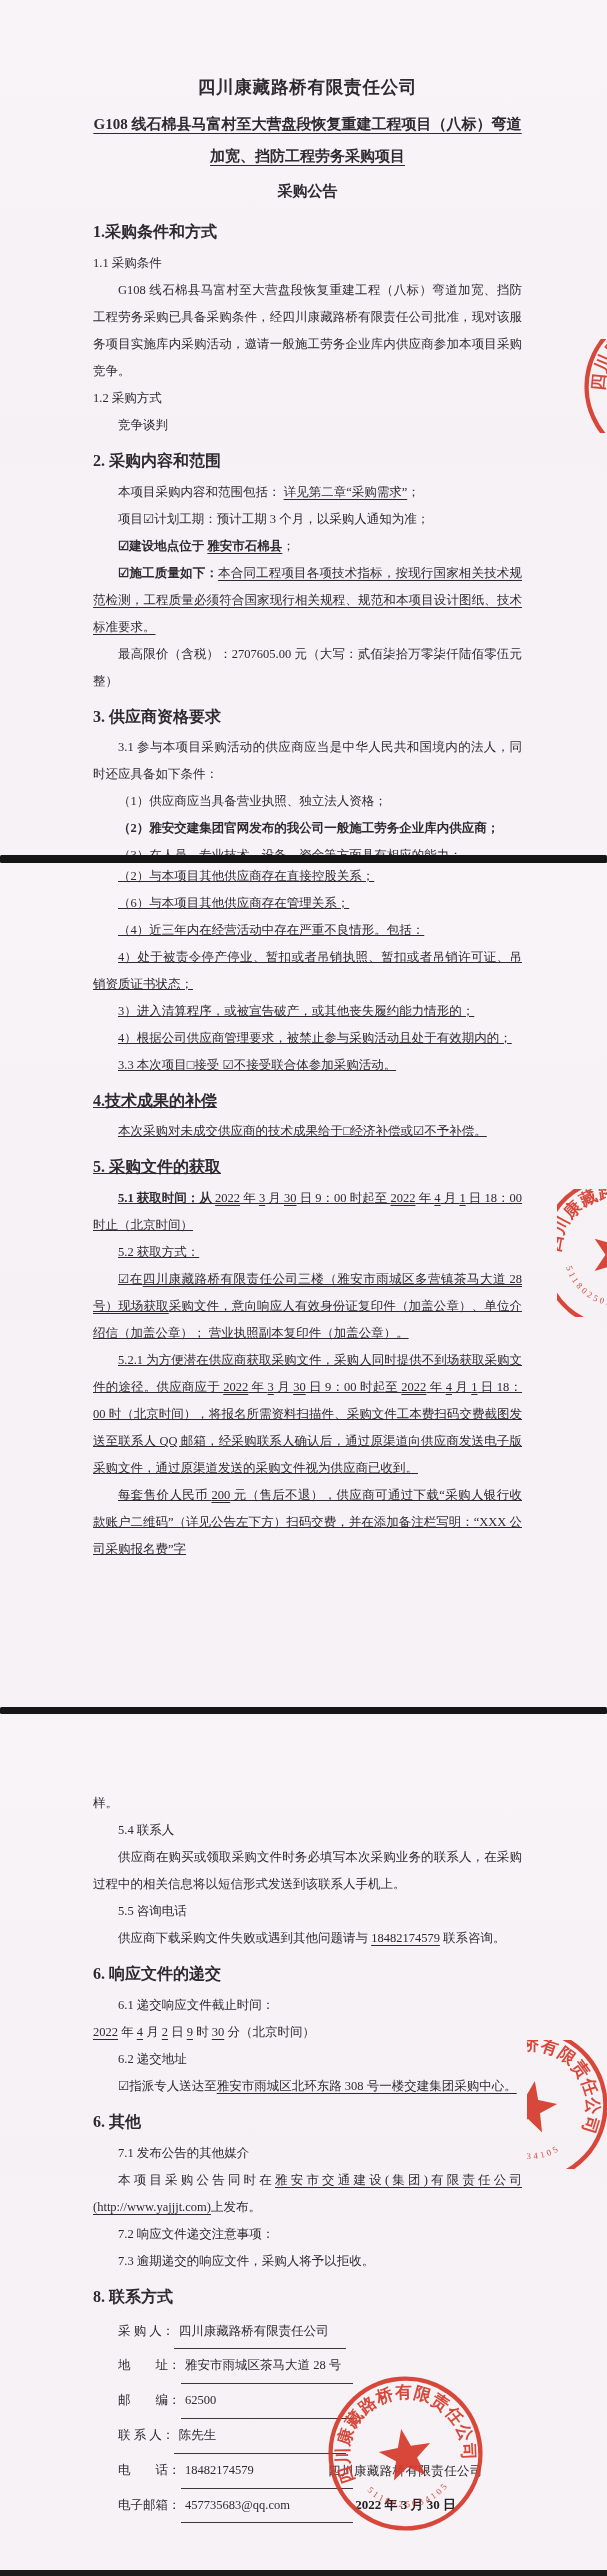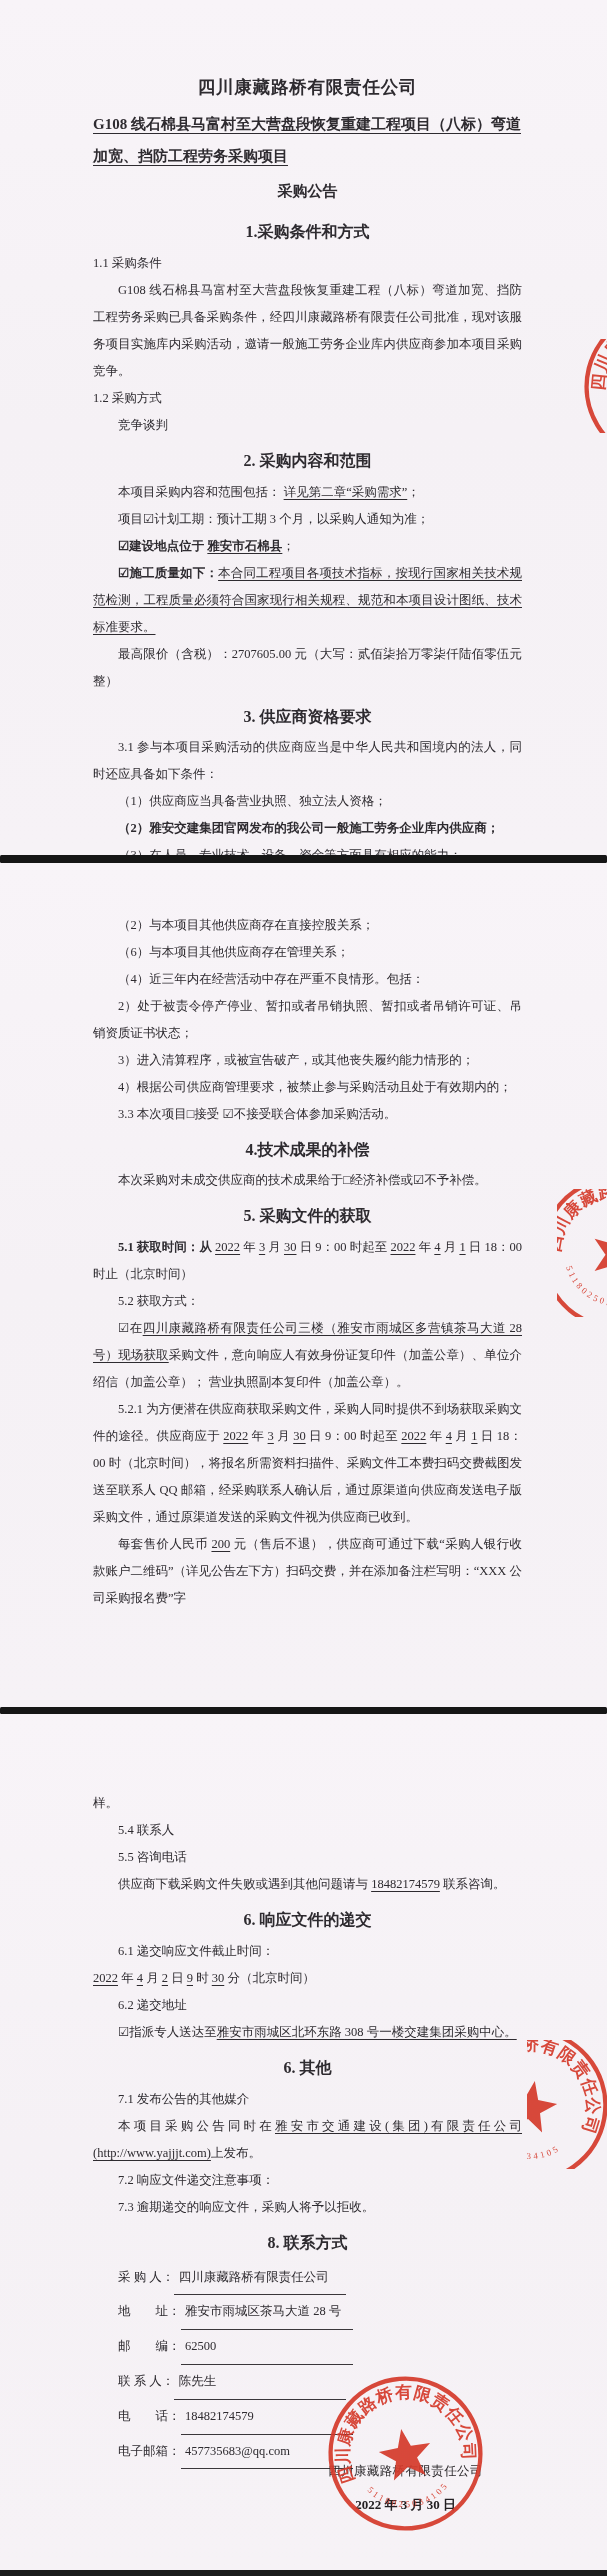--- a/index.html
+++ b/index.html
@@ -14,28 +14,28 @@
     overflow:hidden;
     background:linear-gradient(180deg,#f8f4f8 0%,#f5f1f5 50%,#f6f2f6 100%);
   }
   #page1{height:855px;}
   #page2{height:844px;}
   #page3{height:856px;}
   .page-gap{height:7.6px;background:#161616;border-radius:1.5px;}
   #bottom-band{height:6px;background:#1b1b1b;}
   .content{padding:0 85px 0 93px;}
   #page1 .content{padding-top:70px;}
-  #page2 .content{padding-top:49px;}
+  #page2 .content{text-decoration:underline;}
   #page3 .content{padding-top:76px;}
 
   .title1{font-size:17.5px;font-weight:bold;text-align:center;line-height:35px;letter-spacing:0.8px;}
-  .title2{font-size:15px;font-weight:bold;line-height:32px;margin-top:3px;}
+  .title2{font-size:15px;font-weight:bold;text-align:center;line-height:32px;margin-top:3px;}
   .title2 span{text-decoration:underline;text-underline-offset:3.8px;}
   .title3{font-size:15px;font-weight:bold;text-align:center;line-height:38px;}
-  .h{font-size:16px;font-weight:bold;line-height:23px;margin:10px 0 6.8px;text-align:center;}
+  .h{font-size:16px;font-weight:bold;line-height:23px;margin:10px 0 6.8px;}
   .p{font-size:12.5px;line-height:27px;text-align:justify;}
   .indent{text-indent:2em;}
   .u{text-decoration:underline;text-underline-offset:3px;}
   .bold{font-weight:bold;}
 
   .kv{font-size:12.5px;line-height:33px;text-indent:2em;}
   .kv-value{border-bottom:0.8px solid #3a373a;padding:0 4.6px 0.8px 4.6px;display:inline-block;min-width:163px;text-indent:0;}
 
   
   .seal-svg{width:161px;height:161px;position:absolute;opacity:.92;}
@@ -90,21 +90,21 @@
       </svg>
     </div>
 </div>
 <div class="page-gap"></div>
 
 <div class="page" id="page2">
   <div class="content" id="page2-content">
       <div class="p indent"><span>（2）与本项目其他供应商存在直接控股关系；</span></div>
       <div class="p indent"><span>（6）与本项目其他供应商存在管理关系；</span></div>
       <div class="p indent"><span>（4）近三年内在经营活动中存在严重不良情形。包括：</span></div>
-      <div class="p indent"><span>2）处于被责令停产停业、暂扣或者吊销执照、暂扣或者吊销许可证、吊销资质证书状态；</span></div>
+      <div class="p indent"><span>4）处于被责令停产停业、暂扣或者吊销执照、暂扣或者吊销许可证、吊销资质证书状态；</span></div>
       <div class="p indent"><span>3）进入清算程序，或被宣告破产，或其他丧失履约能力情形的；</span></div>
       <div class="p indent"><span>4）根据公司供应商管理要求，被禁止参与采购活动且处于有效期内的；</span></div>
       <div class="p indent"><span>3.3 本次项目□接受 ☑不接受联合体参加采购活动。</span></div>
       <div class="h"><span>4.技术成果的补偿</span></div>
       <div class="p indent"><span>本次采购对未成交供应商的技术成果给于□经济补偿或☑不予补偿。</span></div>
       <div class="h"><span>5. 采购文件的获取</span></div>
       <div class="p indent"><span class="bold">5.1 获取时间：从 </span><span class="u">2022</span><span> 年 </span><span class="u">3</span><span> 月 </span><span class="u">30</span><span> 日 9：00 时起至 </span><span class="u">2022</span><span> 年 </span><span class="u">4</span><span> 月 </span><span class="u">1</span><span> 日 18：00 时止（北京时间）</span></div>
       <div class="p indent"><span>5.2 获取方式：</span></div>
       <div class="p indent"><span>☑在</span><span class="u">四川康藏路桥有限责任公司三楼（雅安市雨城区多营镇茶马大道 28 号）现场获取</span><span>采购文件，意向响应人有效身份证复印件（加盖公章）、单位介绍信（加盖公章）； 营业执照副本复印件（加盖公章）。</span></div>
       <div class="p indent"><span>5.2.1 为方便潜在供应商获取采购文件，采购人同时提供不到场获取采购文件的途径。供应商应于 </span><span class="u">2022</span><span> 年 </span><span class="u">3</span><span> 月 </span><span class="u">30</span><span> 日 9：00 时起至 </span><span class="u">2022</span><span> 年 </span><span class="u">4</span><span> 月 </span><span class="u">1</span><span> 日 18：00 时（北京时间），将报名所需资料扫描件、采购文件工本费扫码交费截图发送至联系人 QQ 邮箱，经采购联系人确认后，通过原渠道向供应商发送电子版采购文件，通过原渠道发送的采购文件视为供应商已收到。</span></div>
@@ -122,20 +122,21 @@
         <text fill="#d53a2b" font-size="11" letter-spacing="3.5"><textPath class="seal-number" href="#sealBot3" startOffset="4%">5118025034105</textPath></text>
       </svg>
     </div>
 </div>
 <div class="page-gap"></div>
 
 <div class="page" id="page3">
   <div class="content" id="page3-content">
       <div class="p"><span>样。</span></div>
       <div class="p indent"><span>5.4 联系人</span></div>
+      <div class="p indent"><span>供应商在购买或领取采购文件时务必填写本次采购业务的联系人，在采购过程中的相关信息将以短信形式发送到该联系人手机上。</span></div>
       <div class="p indent"><span>5.5 咨询电话</span></div>
       <div class="p indent"><span>供应商下载采购文件失败或遇到其他问题请与 </span><span class="u">18482174579</span><span> 联系咨询。</span></div>
       <div class="h"><span>6. 响应文件的递交</span></div>
       <div class="p indent"><span>6.1 递交响应文件截止时间：</span></div>
       <div class="p"><span class="u">2022</span><span> 年 </span><span class="u">4</span><span> 月 </span><span class="u">2</span><span> 日 </span><span class="u">9</span><span> 时 </span><span class="u">30</span><span> 分（北京时间）</span></div>
       <div class="p indent"><span>6.2 递交地址</span></div>
       <div class="p indent"><span>☑指派专人送达至</span><span class="u">雅安市雨城区北环东路 308 号一楼交建集团采购中心。</span></div>
       <div class="h"><span>6. 其他</span></div>
       <div class="p indent"><span>7.1 发布公告的其他媒介</span></div>
       <div class="p indent"><span>本项目采购公告同时在</span><span class="u">雅安市交通建设(集团)有限责任公司(http://www.yajjjt.com)</span><span>上发布。</span></div>

